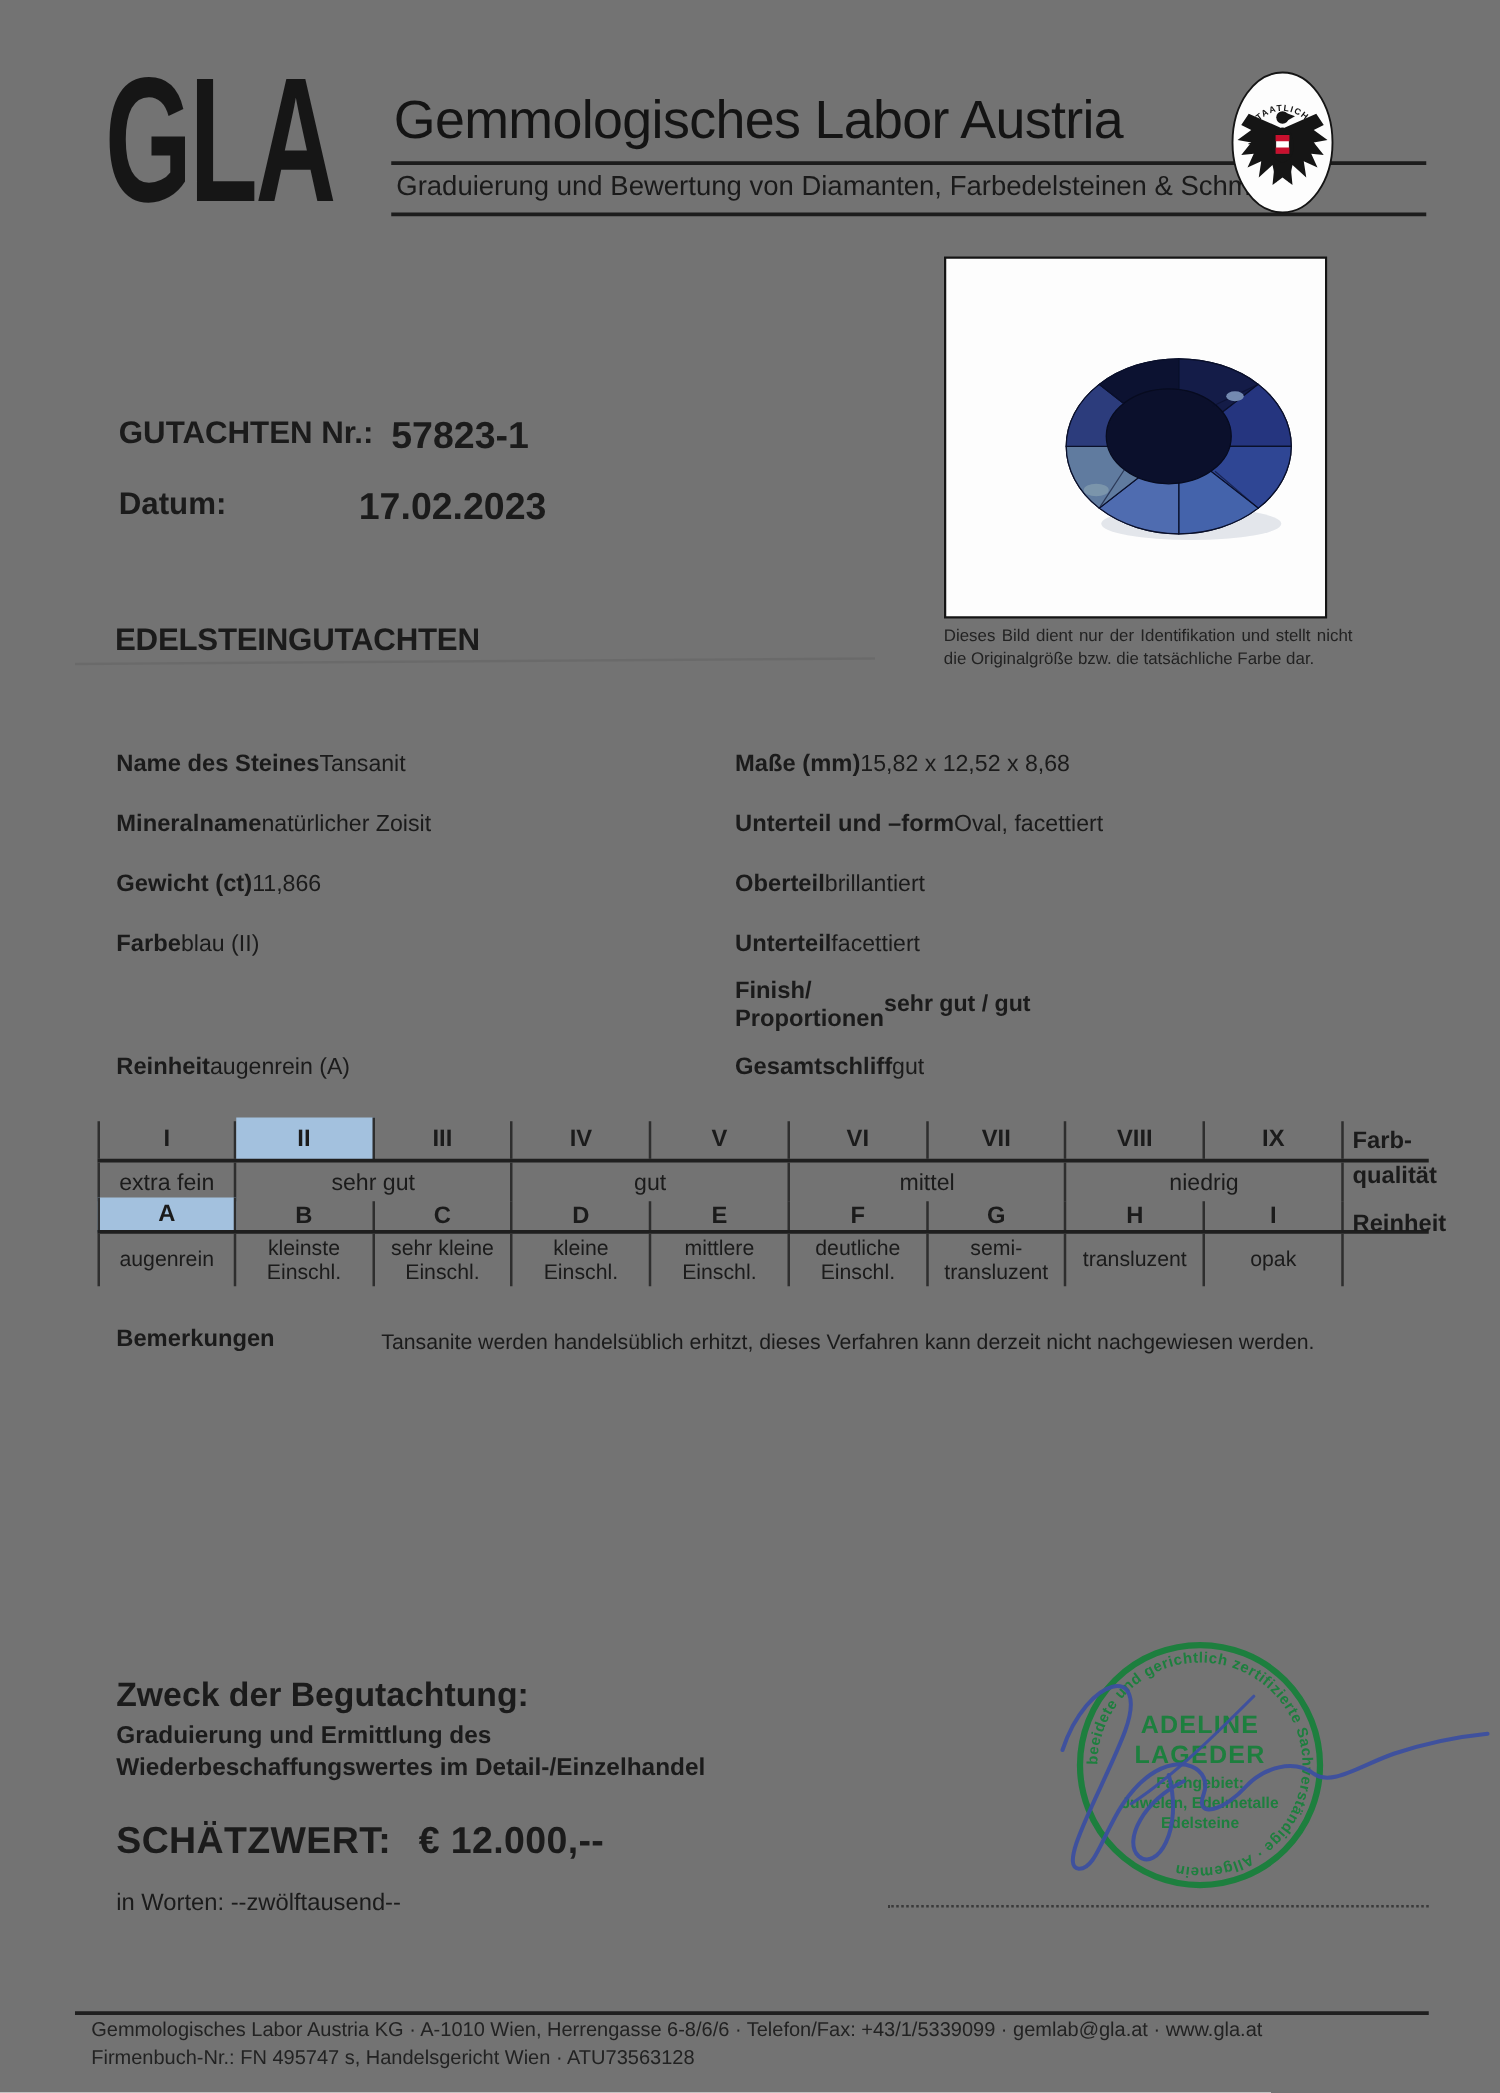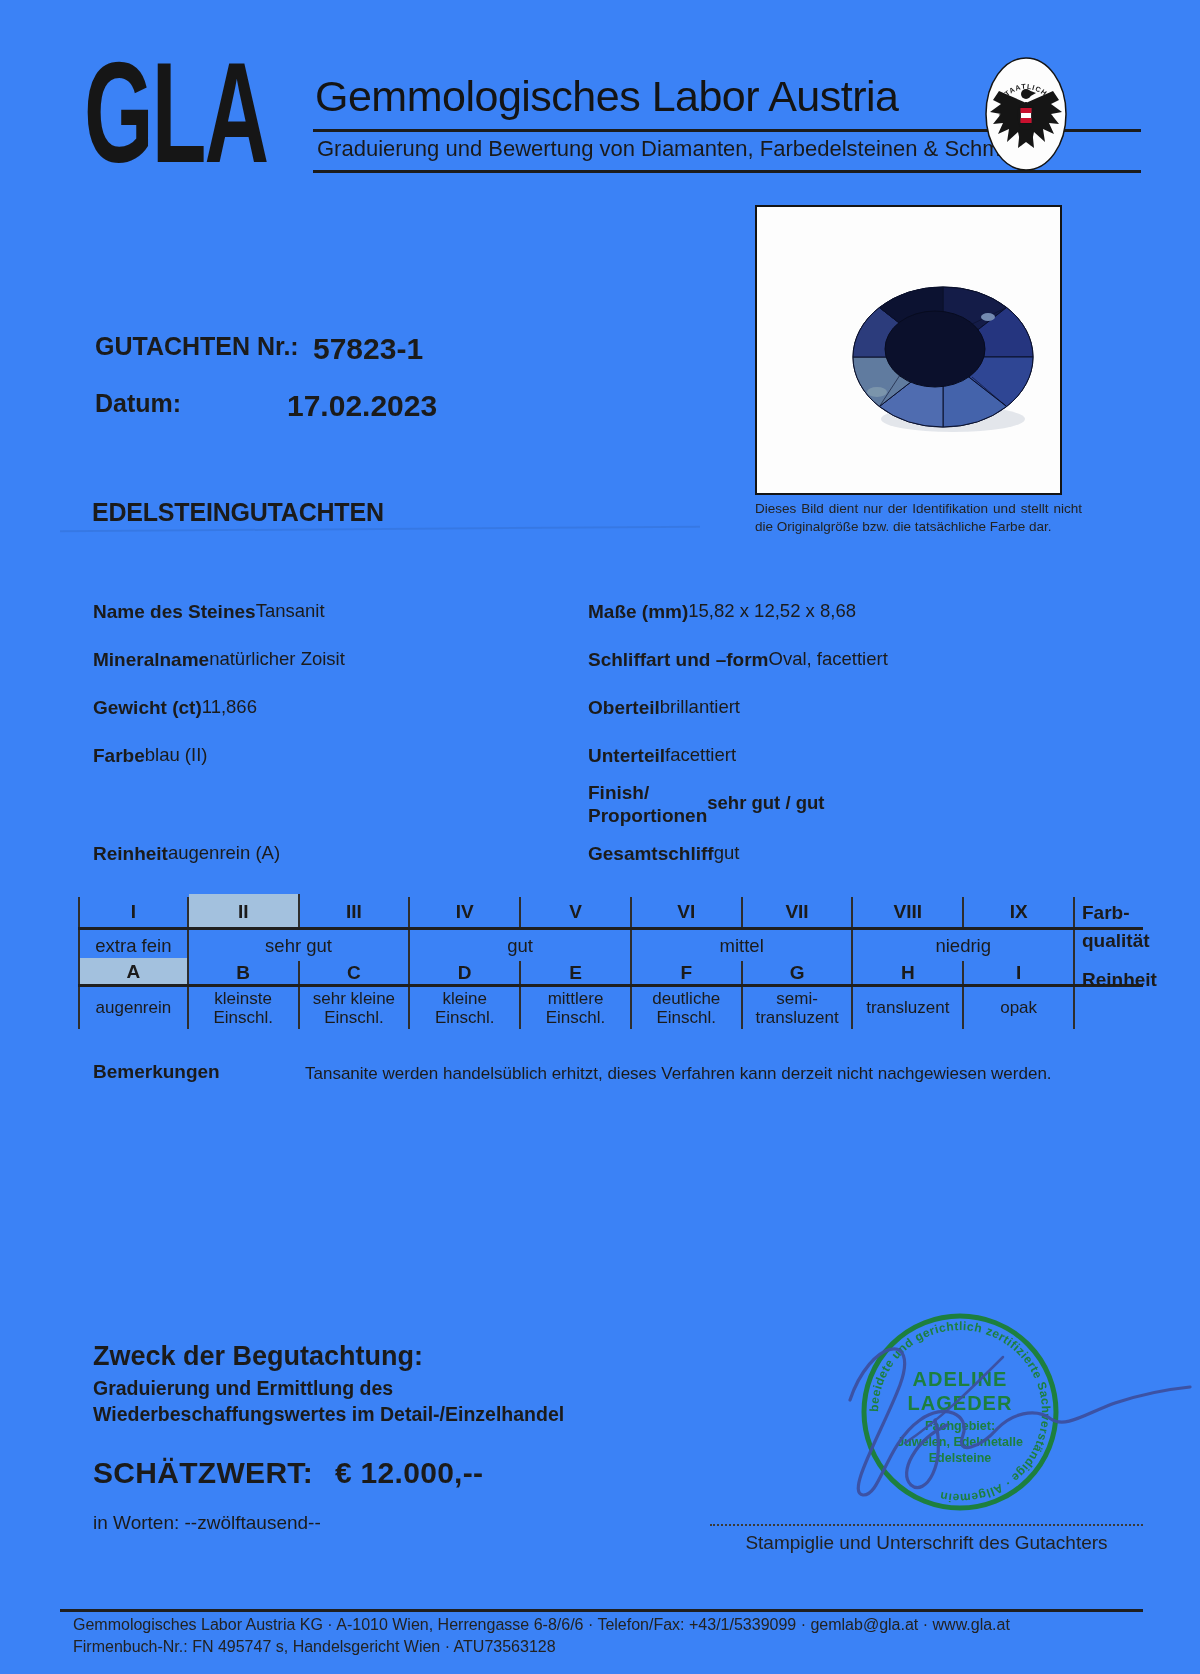--- a/index.html
+++ b/index.html
@@ -1,18 +1,18 @@
 <!DOCTYPE html>
 <html style="--highlight: #a3c1de; --stamp-green: #1d7f3e; --signature-blue: #3c4f9f; --gem-base: #1c2c6e;"><head>
 <meta charset="utf-8">
 <style>
   html,body{margin:0;padding:0;background:#ffffff;}
   .page{
     position:relative; width:1200px; height:1674px; margin:0 auto;
-    background:#3b82f6; overflow:hidden; color:#1b1b1b;
+    background:#737373; overflow:hidden; color:#1b1b1b;
     font-family:"Liberation Sans", sans-serif;
   }
   .abs{position:absolute;}
   .b{font-weight:bold;}
   
   .gla-logo{left:84px; top:56px; font-size:142px; font-weight:bold; line-height:.8;
     letter-spacing:-3px; transform:scaleX(.63); transform-origin:0 0; color:#161616;}
   .hdr-title{left:315px; top:72px; font-size:43px; color:#141414; letter-spacing:-.5px;}
   .hdr-sub{left:317px; top:136px; font-size:22px; color:#1a1a1a;}
   .hline{height:2.5px; background:#1c1c1c;}
@@ -164,21 +164,21 @@
         <span class="plabel">Reinheit</span>
         <span class="pvalue">augenrein (A)</span>
       </div>
   </div>
   <div class="prop-col" style="left:588px;width:484px;height:300px;">
     <div class="prop-row r0">
         <span class="plabel">Maße (mm)</span>
         <span class="pvalue">15,82 x 12,52 x 8,68</span>
       </div>
     <div class="prop-row r1">
-        <span class="plabel">Schliffart und –form</span>
+        <span class="plabel">Unterteil und –form</span>
         <span class="pvalue">Oval, facettiert</span>
       </div>
     <div class="prop-row r2">
         <span class="plabel">Oberteil</span>
         <span class="pvalue">brillantiert</span>
       </div>
     <div class="prop-row r3">
         <span class="plabel">Unterteil</span>
         <span class="pvalue">facettiert</span>
       </div>
@@ -265,19 +265,18 @@
     <text x="110" y="128" text-anchor="middle" class="stamp-fill ssmall">Fachgebiet:</text>
     <text x="110" y="144" text-anchor="middle" class="stamp-fill ssmall">Juwelen, Edelmetalle</text>
     <text x="110" y="160" text-anchor="middle" class="stamp-fill ssmall">Edelsteine</text>
   </svg>
   <svg class="abs" style="left:735px;top:1325px;" width="465" height="185" viewBox="0 0 465 185">
     <path class="sig" d="M115,75 C135,15 185,5 165,60 C148,105 110,168 128,170 C146,171 150,120 185,95 C210,77 235,90 228,110 C220,132 246,122 262,104 C276,89 300,82 316,94 C330,104 352,88 380,78 C410,68 435,64 455,62"></path>
     <path class="sig" d="M200,95 C212,140 190,172 176,160 C163,148 180,115 212,100"></path>
     <path class="sig" style="stroke-width:2.5;" d="M268,32 C240,60 205,95 170,118"></path>
   </svg>
   <div class="abs dotline"></div>
-  <div class="abs stamp-caption">Stampiglie und Unterschrift des Gutachters</div>
 
   <div class="abs footer-rule"></div>
   <div class="abs foot" style="top:1616px;">Gemmologisches Labor Austria KG  ·  A-1010 Wien, Herrengasse 6-8/6/6  ·  Telefon/Fax: +43/1/5339099  ·  gemlab@gla.at  ·  www.gla.at</div>
   <div class="abs foot" style="top:1638px;">Firmenbuch-Nr.: FN 495747 s, Handelsgericht Wien  ·  ATU73563128</div>
 
 </div>
 
 </body></html>

